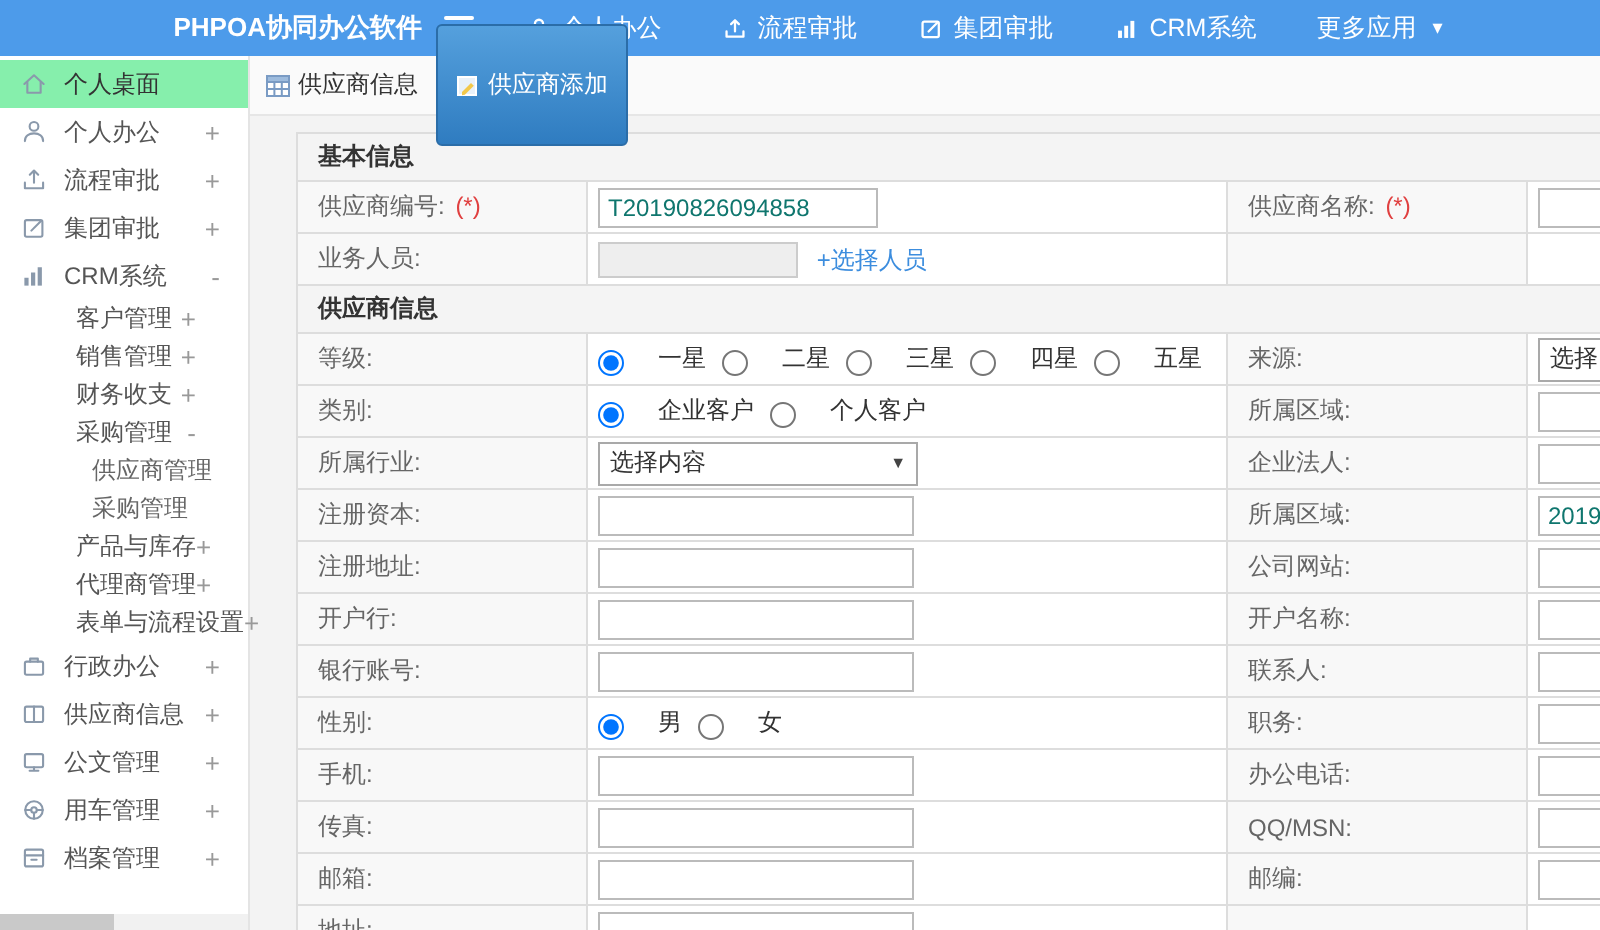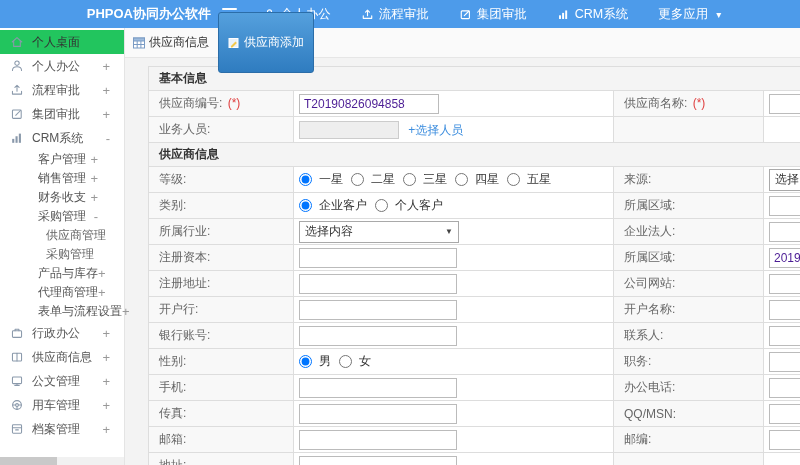--- a/index.html
+++ b/index.html
@@ -20,21 +20,21 @@
   
   .bodywrap { display:flex; height:437px; }
 
   
   .sidebar { position:relative; width:125px; flex:none; background:#fff;
              border-right:1px solid #E4E4E4; font-size:12px; color:#555; padding-top:2px; }
   .snav-item { display:flex; align-items:center; cursor:pointer; white-space:nowrap; }
   .lv1 { height:24px; padding:0 14px 0 10px; gap:8px; }
   .lv2 { height:19px; padding:0 26px 0 38px; }
   .lv3 { height:19px; padding:0 26px 0 46px; color:#666; }
-  .active-item { background:#22c55e; color:#333;font-family:Liberation Mono, monospace; }
+  .active-item { background:#86efac; color:#333;font-family:Liberation Mono, monospace; }
   .exp { margin-left:auto; color:#999; font-size:13px; }
   .sicon { width:14px; height:14px; flex:none; display:block; }
 
   .sb-scroll { position:absolute; bottom:0; left:0; width:124px; height:8px; background:#F1F1F1; }
   .sb-thumb { width:57px; height:8px; background:#C9C9C9; cursor:pointer; }
 
   
   .content { flex:1; min-width:0; background:#F3F3F3; }
   .tabbar { height:30px; background:#FAFAFA; border-bottom:1px solid #E6E6E6;
             display:flex; align-items:center; padding-left:8px; gap:9px; }
@@ -47,32 +47,32 @@
   
   .form-wrap { margin:8px 0 0 23px; overflow:hidden; height:399px; }
   table.form-table { width:1060px; border-collapse:collapse; table-layout:fixed;
                      background:#fff; font-size:12px; }
   col.c1 { width:145px; } col.c2 { width:320px; } col.c3 { width:150px; } col.c4 { width:445px; }
   td { border:1px solid #DDDDDD; }
   tr.hdr td { height:24px; background:#F4F4F4; color:#333; font-weight:bold; padding-left:10px; }
   td.lbl { height:26px; background:#F8F8F8; color:#666; padding-left:10px; }
   td.inp { background:#fff; padding-left:5px; }
   .req { color:#E04040; font-style:normal; margin-left:2px; }
-  input.ti { height:20px; border:1px solid #BBB; padding:0 4px; font-size:12px; color:#4c1d95;
+  input.ti { height:20px; border:1px solid #BBB; padding:0 4px; font-size:12px; color:#0f766e;
              font-family:inherit; background:#fff; }
   .w140 { width:140px; } .w158 { width:158px; } .w185 { width:185px; }
   input.ro { background:#EEE; border:1px solid #CCC; width:100px; height:18px; }
   .pick-link { color:#3C8DDE; font-size:12px; margin-left:6px; text-decoration:none; cursor:pointer; }
   .sel { display:inline-flex; align-items:center; justify-content:space-between; width:160px;
          height:22px; border:1px solid #A9A9A9; background:#fff; padding:0 5px; color:#333;
          cursor:pointer; }
   .sel.wide { width:185px; }
   .sc { font-size:8px; color:#444; }
   .radios { display:flex; align-items:center; color:#333; }
-  .radios label { display:flex; align-items:center; gap:7px; margin-right:8px; cursor:pointer; }
+  .radios label { display:flex; align-items:flex-end; gap:17px; margin-right:8px; cursor:pointer; }
   input[type=radio] { width:13px; height:13px; margin:0; }
 </style>
 </head>
 <body>
 
 <header class="topbar">
   <div class="logo">PHPOA协同办公软件</div>
   <div class="hamb">
       <i></i>
       <i></i>

